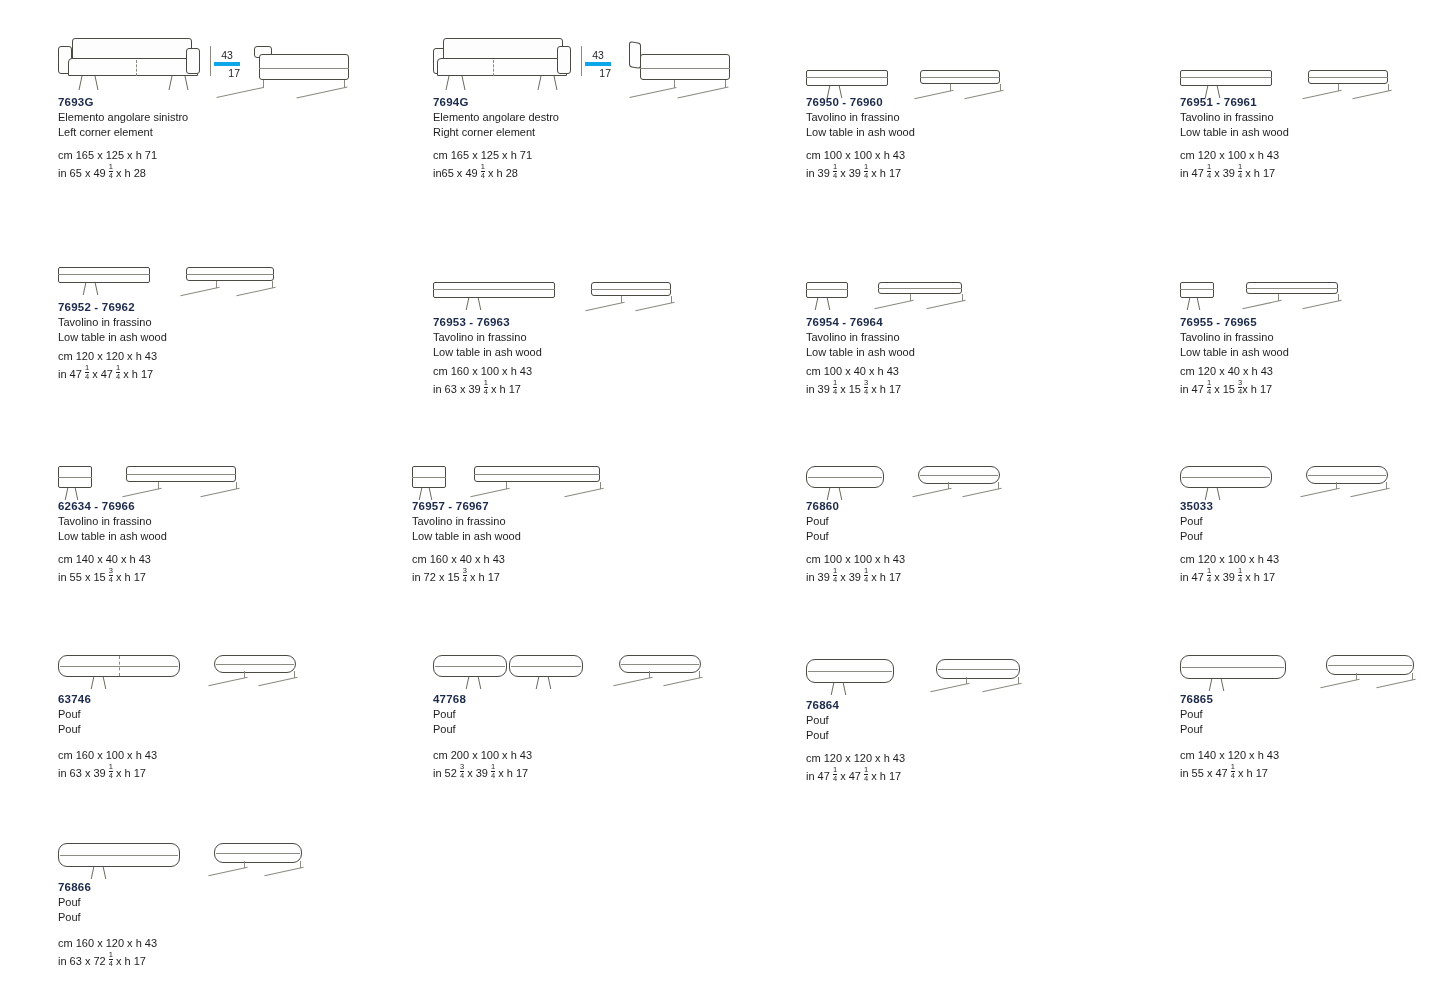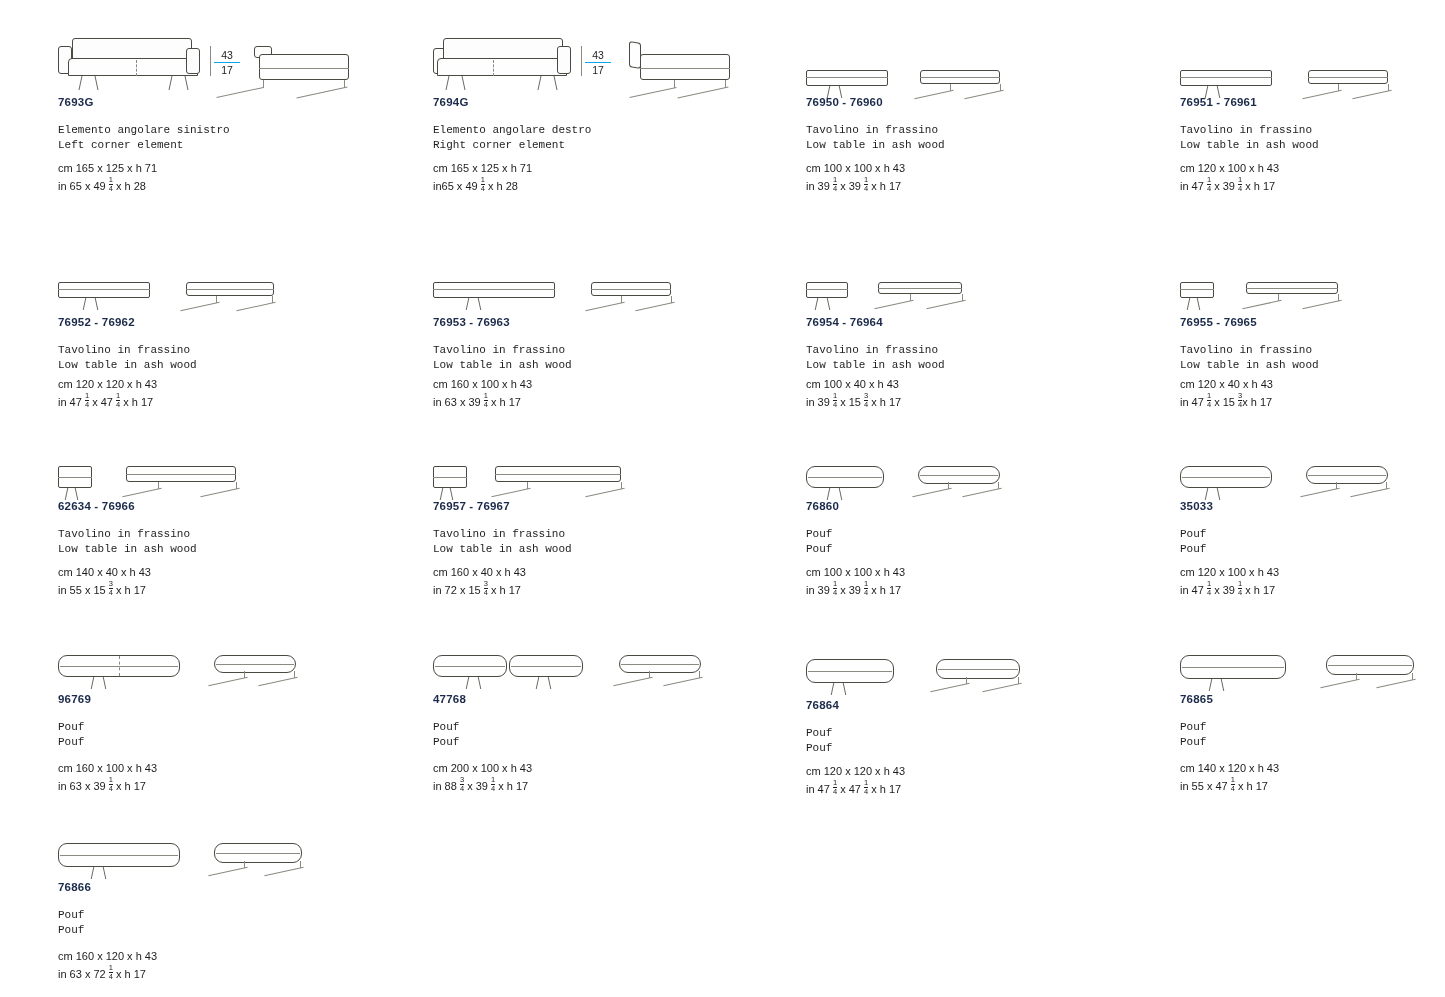--- a/index.html
+++ b/index.html
@@ -39,21 +39,21 @@
     color: #1d1d1d;
     line-height: 15px;
     white-space: nowrap;
   }
   .dims {
     font-size: 11px;
     color: #1d1d1d;
     line-height: 15px;
     white-space: nowrap;
   }
-  .desc-block { margin-top: 15px; font-family: Liberation Mono, monospace; }
+  .desc-block { margin-top: 2px; }
   .dims-block { margin-top: 8px; }
   .frac {
     display: inline-block;
     font-size: 7.5px;
     line-height: 7.5px;
     text-align: center;
     vertical-align: -1px;
   }
   .frac .n { display: block; }
   .frac .d { display: block; border-top: 1px solid #1d1d1d; }
@@ -100,21 +100,21 @@
     border-radius: 3px;
   }
   .dimtext {
     position: absolute;
     font-size: 10.5px;
     color: #1d1d1d;
     text-align: center;
     line-height: 14px;
   }
   .dimtext .over { display: block; }
-  .dimtext .under { display: block; border-top: 1px solid #0ea5e9; }
+  .dimtext .under { display: block; border-top: 4px solid #0ea5e9; text-align: right; }
   .sofa-arm {
     position: absolute;
     border: 1px solid #4a4a42;
     background: #fdfdfd;
     box-sizing: border-box;
     border-radius: 3px;
   }
   .cushion {
     position: absolute;
     border: 1px solid #4a4a42;
@@ -242,21 +242,21 @@
     <div class="desc-block">
       <div class="desc">Tavolino in frassino</div>
       <div class="desc">Low table in ash wood</div>
     </div>
     <div class="dims-block">
       <div class="dims">cm 120 x 100 x h 43</div>
       <div class="dims"><span>in 47 </span><span class="frac"><span class="n">1</span><span class="d">4</span></span><span> x 39 </span><span class="frac"><span class="n">1</span><span class="d">4</span></span><span> x h 17</span></div>
     </div>
   </div>
 
-  <div class="item" style="left:58px; top:258px;">
+  <div class="item" style="left:58px; top:243px;">
     <div class="art" style="height:58px;">
       <div class="body-box" style="left:0px; top:24px; width:92px; height:16px; border-radius:2px;"></div>
       <div class="line-h" style="left:0px; top:31px; width:92px;"></div>
       <div class="leg" style="left:26px; top:40px; height:12px;"></div>
       <div class="leg leg-r" style="left:38px; top:40px; height:12px;"></div>
       <div class="persp" style="left:128px; top:24px; width:88px; height:14px;"></div>
       <div class="line-h" style="left:128px; top:31px; width:88px;"></div>
       <div class="line-h" style="left:122px; top:48px; width:40px; transform:rotate(-12deg);"></div>
       <div class="line-h" style="left:178px; top:48px; width:40px; transform:rotate(-12deg);"></div>
       <div class="line-v" style="left:158px; top:38px; height:7px;"></div>
@@ -362,21 +362,21 @@
     <div class="desc-block">
       <div class="desc">Tavolino in frassino</div>
       <div class="desc">Low table in ash wood</div>
     </div>
     <div class="dims-block">
       <div class="dims">cm 140 x 40 x h 43</div>
       <div class="dims"><span>in 55 x 15 </span><span class="frac"><span class="n">3</span><span class="d">4</span></span><span> x h 17</span></div>
     </div>
   </div>
 
-  <div class="item" style="left:433px; top:442px;">
+  <div class="item" style="left:412px; top:442px;">
     <div class="art" style="height:58px;">
       <div class="body-box" style="left:0px; top:24px; width:34px; height:22px; border-radius:2px;"></div>
       <div class="line-h" style="left:0px; top:35px; width:34px;"></div>
       <div class="leg" style="left:8px; top:46px; height:12px;"></div>
       <div class="leg leg-r" style="left:18px; top:46px; height:12px;"></div>
       <div class="persp" style="left:62px; top:24px; width:126px; height:16px;"></div>
       <div class="line-h" style="left:62px; top:32px; width:126px;"></div>
       <div class="line-h" style="left:58px; top:50px; width:40px; transform:rotate(-12deg);"></div>
       <div class="line-h" style="left:152px; top:50px; width:40px; transform:rotate(-12deg);"></div>
       <div class="line-v" style="left:94px; top:40px; height:7px;"></div>
@@ -448,21 +448,21 @@
       <div class="dash-v" style="left:61px; top:21px; height:20px;"></div>
       <div class="leg" style="left:34px; top:42px; height:12px;"></div>
       <div class="leg leg-r" style="left:46px; top:42px; height:12px;"></div>
       <div class="pill" style="left:156px; top:20px; width:82px; height:18px;"></div>
       <div class="line-h" style="left:158px; top:29px; width:78px;"></div>
       <div class="line-h" style="left:150px; top:46px; width:40px; transform:rotate(-12deg);"></div>
       <div class="line-h" style="left:200px; top:46px; width:40px; transform:rotate(-12deg);"></div>
       <div class="line-v" style="left:186px; top:36px; height:7px;"></div>
       <div class="line-v" style="left:236px; top:36px; height:7px;"></div>
     </div>
-    <div class="code">96769</div>
+    <div class="code">63746</div>
     <div class="desc-block">
       <div class="desc">Pouf</div>
       <div class="desc">Pouf</div>
     </div>
     <div class="dims-block" style="margin-top:11px;">
       <div class="dims">cm 160 x 100 x h 43</div>
       <div class="dims"><span>in 63 x 39 </span><span class="frac"><span class="n">1</span><span class="d">4</span></span><span> x h 17</span></div>
     </div>
   </div>
 
@@ -483,21 +483,21 @@
       <div class="line-v" style="left:216px; top:36px; height:7px;"></div>
       <div class="line-v" style="left:266px; top:36px; height:7px;"></div>
     </div>
     <div class="code">47768</div>
     <div class="desc-block">
       <div class="desc">Pouf</div>
       <div class="desc">Pouf</div>
     </div>
     <div class="dims-block" style="margin-top:11px;">
       <div class="dims">cm 200 x 100 x h 43</div>
-      <div class="dims"><span>in 88 </span><span class="frac"><span class="n">3</span><span class="d">4</span></span><span> x 39 </span><span class="frac"><span class="n">1</span><span class="d">4</span></span><span> x h 17</span></div>
+      <div class="dims"><span>in 52 </span><span class="frac"><span class="n">3</span><span class="d">4</span></span><span> x 39 </span><span class="frac"><span class="n">1</span><span class="d">4</span></span><span> x h 17</span></div>
     </div>
   </div>
 
   <div class="item" style="left:806px; top:635px;">
     <div class="art" style="height:64px;">
       <div class="pill" style="left:0px; top:24px; width:88px; height:24px;"></div>
       <div class="line-h" style="left:2px; top:36px; width:84px;"></div>
       <div class="leg" style="left:26px; top:48px; height:12px;"></div>
       <div class="leg leg-r" style="left:38px; top:48px; height:12px;"></div>
       <div class="pill" style="left:130px; top:24px; width:84px; height:20px;"></div>

